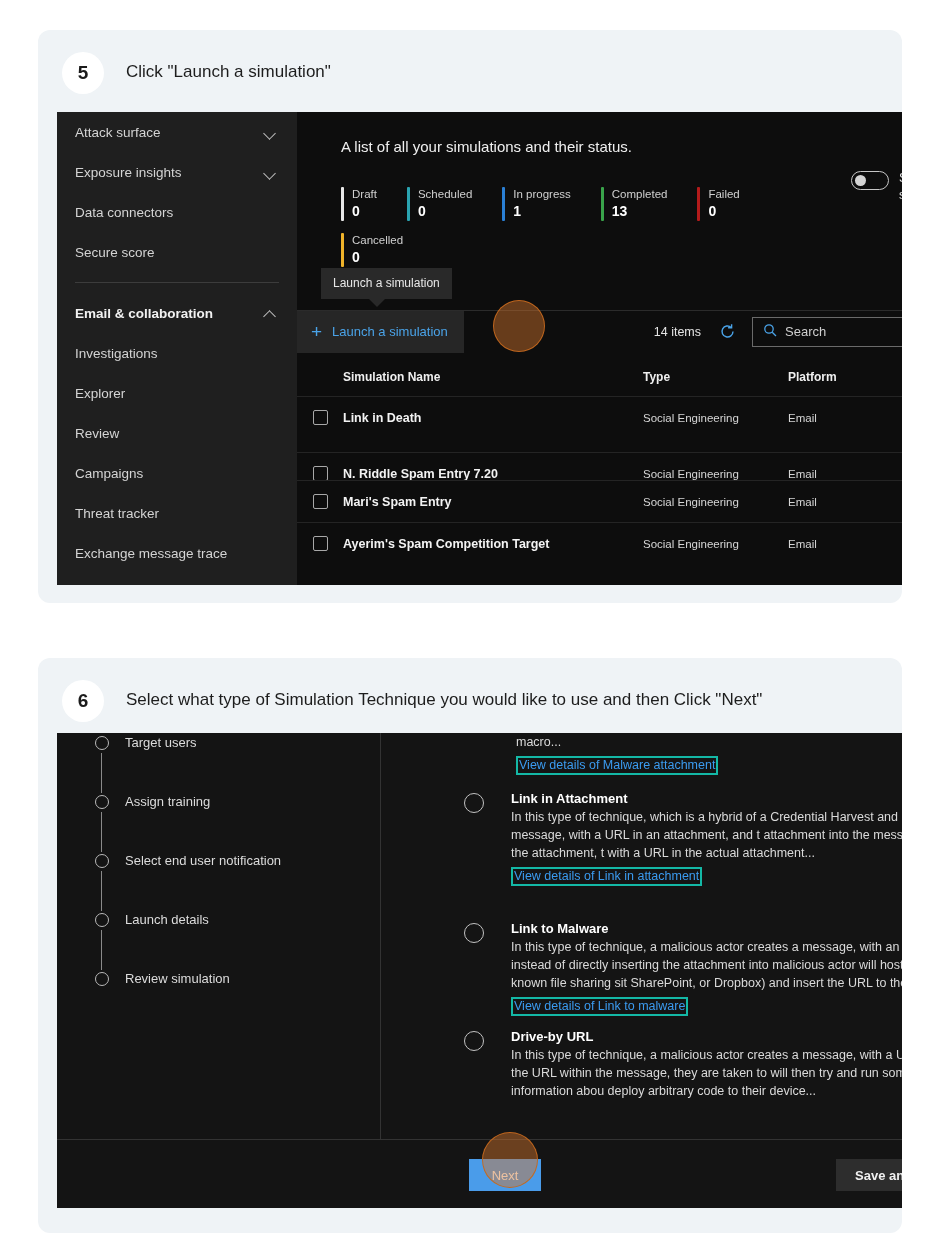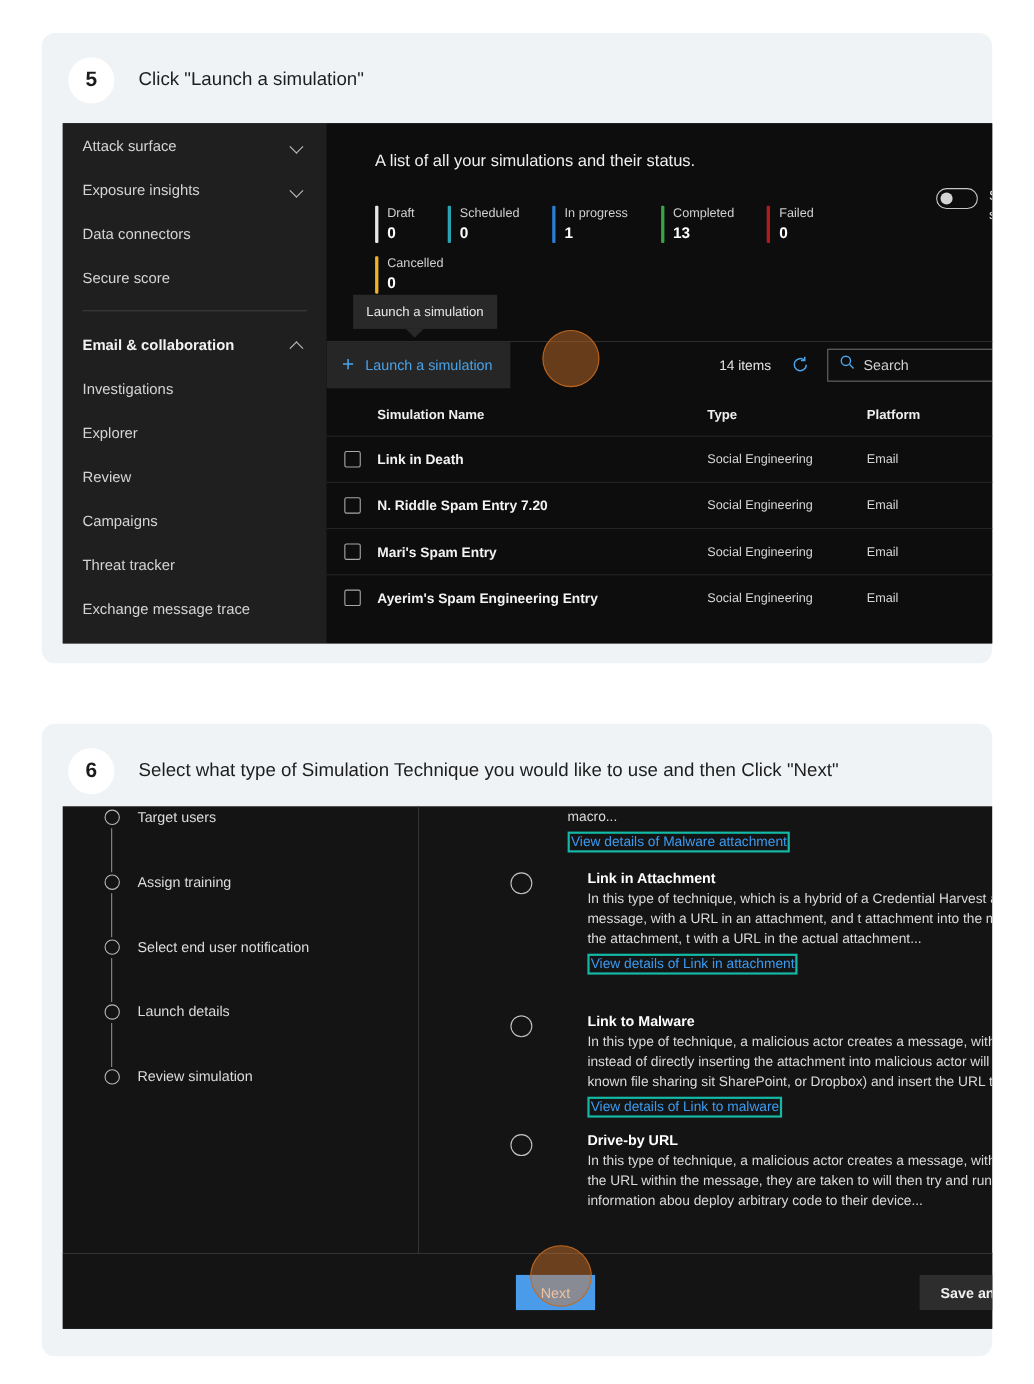--- a/index.html
+++ b/index.html
@@ -207,21 +207,20 @@
   }
 
   .content6 {
     position: absolute; left: 325px; top: 0; right: 0; height: 406px;
     overflow: hidden;
     padding-top: 0;
   }
   .opt {
     position: absolute; left: 0; right: 0;
     display: flex;
-    gap: 23px;
   }
   .opt-radio {
     width: 20px; height: 20px; border-radius: 50%;
     border: 1.4px solid #c2c2c2; flex: 0 0 auto;
     margin: 2px 0 0 82px;
   }
   .opt-body { margin-left: 27px; width: 560px; flex: 0 0 auto; }
   .opt-title { font-size: 13px; font-weight: bold; color: #fff; margin-bottom: 2px;}
   .opt-desc { font-size: 12.5px; color: #dadada; line-height: 1.45; }
   .view-link {
@@ -401,41 +400,41 @@
         </div>
 
         <div class="trow" style="top:284px">
           <div class="c-check">
               <div class="chk"></div>
             </div>
           <div class="c-name">Link in Death</div>
           <div class="c-type">Social Engineering</div>
           <div class="c-plat">Email</div>
         </div>
-        <div class="trow" style="top:326px">
+        <div class="trow" style="top:340px">
           <div class="c-check">
               <div class="chk"></div>
             </div>
           <div class="c-name">N. Riddle Spam Entry 7.20</div>
           <div class="c-type">Social Engineering</div>
           <div class="c-plat">Email</div>
         </div>
         <div class="trow" style="top:368px">
           <div class="c-check">
               <div class="chk"></div>
             </div>
           <div class="c-name">Mari's Spam Entry</div>
           <div class="c-type">Social Engineering</div>
           <div class="c-plat">Email</div>
         </div>
         <div class="trow" style="top:410px">
           <div class="c-check">
               <div class="chk"></div>
             </div>
-          <div class="c-name">Ayerim's Spam Engineering Entry</div>
+          <div class="c-name">Ayerim's Spam Competition Target</div>
           <div class="c-type">Social Engineering</div>
           <div class="c-plat">Email</div>
         </div>
 
         <div class="click-dot" style="left:196px; top:188px; width:52px; height:52px;"></div>
       </div>
     </div>
   </div>
 
   <div class="card" id="card-6">

